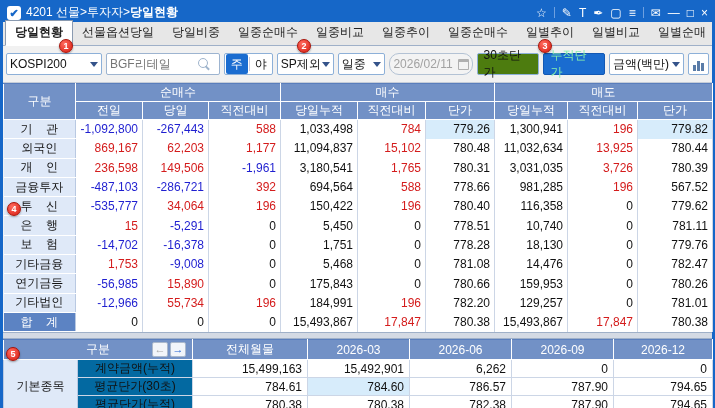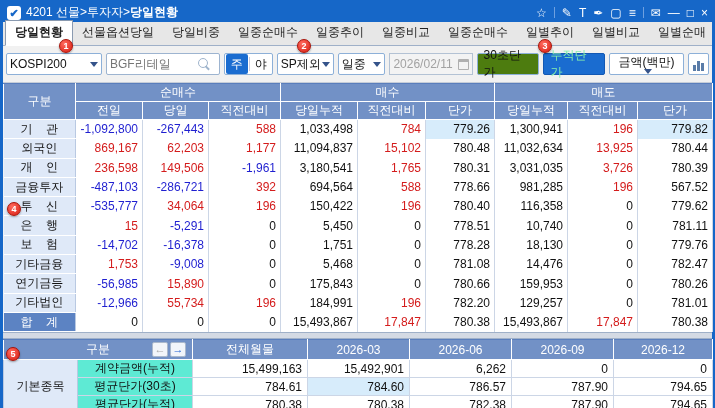--- a/index.html
+++ b/index.html
@@ -29,21 +29,21 @@
   .chev{width:0;height:0;border-left:4px solid transparent;border-right:4px solid transparent;border-top:5px solid #35538a;margin-left:3px;}
   .searchbox{width:115px;height:22px;background:#fff;border:1px solid #9db4d0;border-radius:2px;display:flex;align-items:center;padding:0 3px;}
   .searchbox input{border:none;outline:none;width:88px;font-size:12px;color:#9a9a9a;font-family:"Liberation Sans",sans-serif;background:transparent;}
   .mag{width:13px;height:13px;position:relative;display:inline-block;}
   .mag::before{content:'';position:absolute;width:8px;height:8px;border:1.5px solid #9fb4cc;border-radius:50%;left:0;top:0;}
   .mag::after{content:'';position:absolute;width:5px;height:1.5px;background:#9fb4cc;transform:rotate(45deg);left:7px;top:9px;}
   .seg{height:22px;border:1px solid #8db0d8;border-radius:2px;background:#fff;display:flex;align-items:center;}
   .seg .sbtn{font-size:12px;padding:0 5px;height:20px;line-height:20px;color:#111;}
   .seg .sbtn.on{background:#1a6cd0;color:#fff;border-radius:2px;margin:0 1px;}
   .seg .sdiv{width:1px;height:14px;background:#ccd;}
-  .datebox{width:84px;height:22px;background:#f3f3f3;border:1px solid #b3c2d4;border-radius:0;display:flex;align-items:center;font-size:12px;color:#a2a2a2;padding:0 3px;gap:3px;}
+  .datebox{width:84px;height:22px;background:#f3f3f3;border:1px solid #b3c2d4;border-radius:10px;display:flex;align-items:center;font-size:12px;color:#a2a2a2;padding:0 3px;gap:3px;}
   .cal{width:11px;height:11px;border:1.5px solid #b0b0b0;border-top:3.5px solid #b0b0b0;border-radius:1px;margin-left:auto;}
   .tbtn{height:22px;border:1px solid #8db0d8;background:#4d7c0f;border-radius:2px;font-size:12px;padding:0 6px;color:#111;display:flex;align-items:center;}
   .tbtn.primary{background:#1a6cd0;border-color:#1258b4;color:#86efac;}
   .chartbtn{width:21px;height:22px;border:1px solid #8db0d8;background:#fff;border-radius:2px;display:flex;align-items:flex-end;justify-content:center;gap:1px;padding:3px 2px;}
   .chartbtn i{display:block;width:3px;background:#5a7ca8;}
   .chartbtn i:nth-child(1){height:6px;}
   .chartbtn i:nth-child(2){height:10px;}
   .chartbtn i:nth-child(3){height:8px;}
 
   
@@ -59,21 +59,21 @@
 
   
   .divider{height:7px;background:#d4dae4;border-top:1px solid #9fb0c8;border-bottom:1px solid #9fb0c8;}
 
   
   .bottomtable thead th{background:#7291c6;color:#fff;font-weight:normal;font-size:12px;height:20px;border:1px solid #fff;border-top:1px solid #5a7ebc;}
   .bottomtable td{font-size:12px;height:18px;border:1px solid #ccd6e6;}
   .bottomtable td.num{text-align:right;padding-right:5px;background:#fff;color:#111;}
   .bottomtable td.hl{background:#d7ecfb;}
   .bottomtable td.grouplabel{background:#dfe9f8;text-align:center;color:#111;border:1px solid #b9c9e2;}
-  .bottomtable td.rlabel2{background:#5eead4;text-align:center;color:#111;border:1px solid #ccd6e6;}
+  .bottomtable td.rlabel2{background:#0369a1;text-align:center;color:#111;border:1px solid #ccd6e6;}
   .cornerth{position:relative;}
   .arrows{position:absolute;right:6px;top:2px;display:flex;gap:2px;}
   .arrows span{width:16px;height:15px;background:#f2f5fa;border:1px solid #aab8cc;font-size:11px;line-height:13px;text-align:center;border-radius:2px;}
   .arrow-left{color:#a7a7a7;}
   .arrow-right{color:#1d5fd0;}
 
   
   .badge{position:absolute;width:14px;height:14px;border-radius:50%;background:radial-gradient(circle at 35% 30%,#ff6a5e,#d81e12);border:1px solid #a81208;color:#fff;font-size:9px;font-weight:bold;text-align:center;line-height:12px;box-shadow:0 1px 2px rgba(0,0,0,.35);z-index:9;}
   .badge-1{left:56px;top:36px;}
   .badge-2{left:294px;top:36px;}
@@ -105,22 +105,22 @@
         <span class="tb-ico">×</span>
       </div>
   </div>
 
   <div class="tabbar">
     <div style="display:flex;align-items:flex-end;">
         <div class="tab active">당일현황</div>
         <div class="tab">선물옵션당일</div>
         <div class="tab">당일비중</div>
         <div class="tab">일중순매수</div>
+        <div class="tab">일중비교</div>
         <div class="tab">일중추이</div>
-        <div class="tab">일중비교</div>
         <div class="tab">일중순매수</div>
         <div class="tab">일별추이</div>
         <div class="tab">일별비교</div>
         <div class="tab">일별순매</div>
       </div>
 
   </div>
 
   <div class="toolbar">
     <div class="combo" style="width:97px;">
@@ -143,21 +143,21 @@
     <div class="combo" style="width:48px;">
       <span class="cval">일중</span>
       <span class="chev"></span>
     </div>
     <div class="datebox">
       <span>2026/02/11</span>
       <span class="cal"></span>
     </div>
     <div class="tbtn">30초단가</div>
     <div class="tbtn primary">누적단가</div>
-    <div class="combo" style="width:76px;flex-direction:column;">
+    <div class="combo" style="width:76px;">
       <span class="cval">금액(백만)</span>
       <span class="chev"></span>
     </div>
     <div class="chartbtn">
         <i></i>
         <i></i>
         <i></i>
       </div>
   </div>
 

